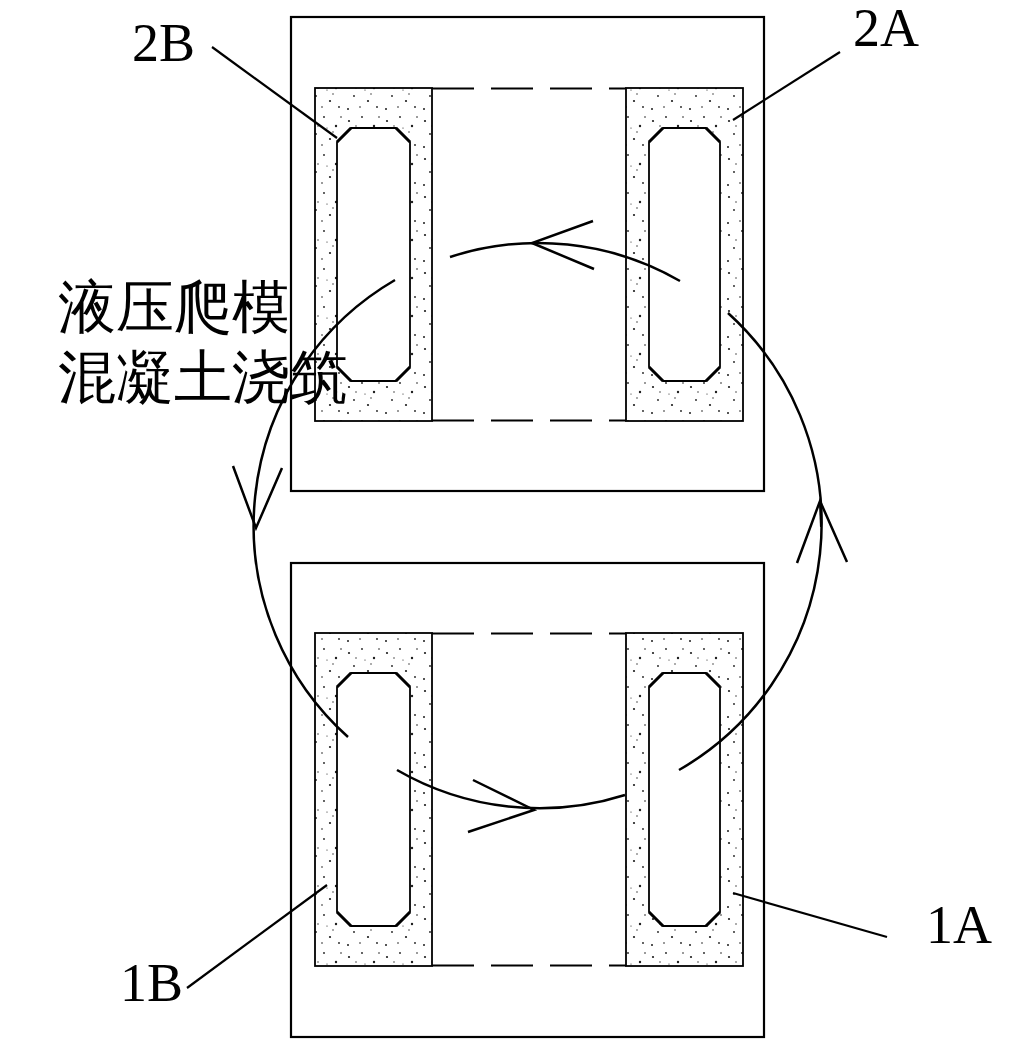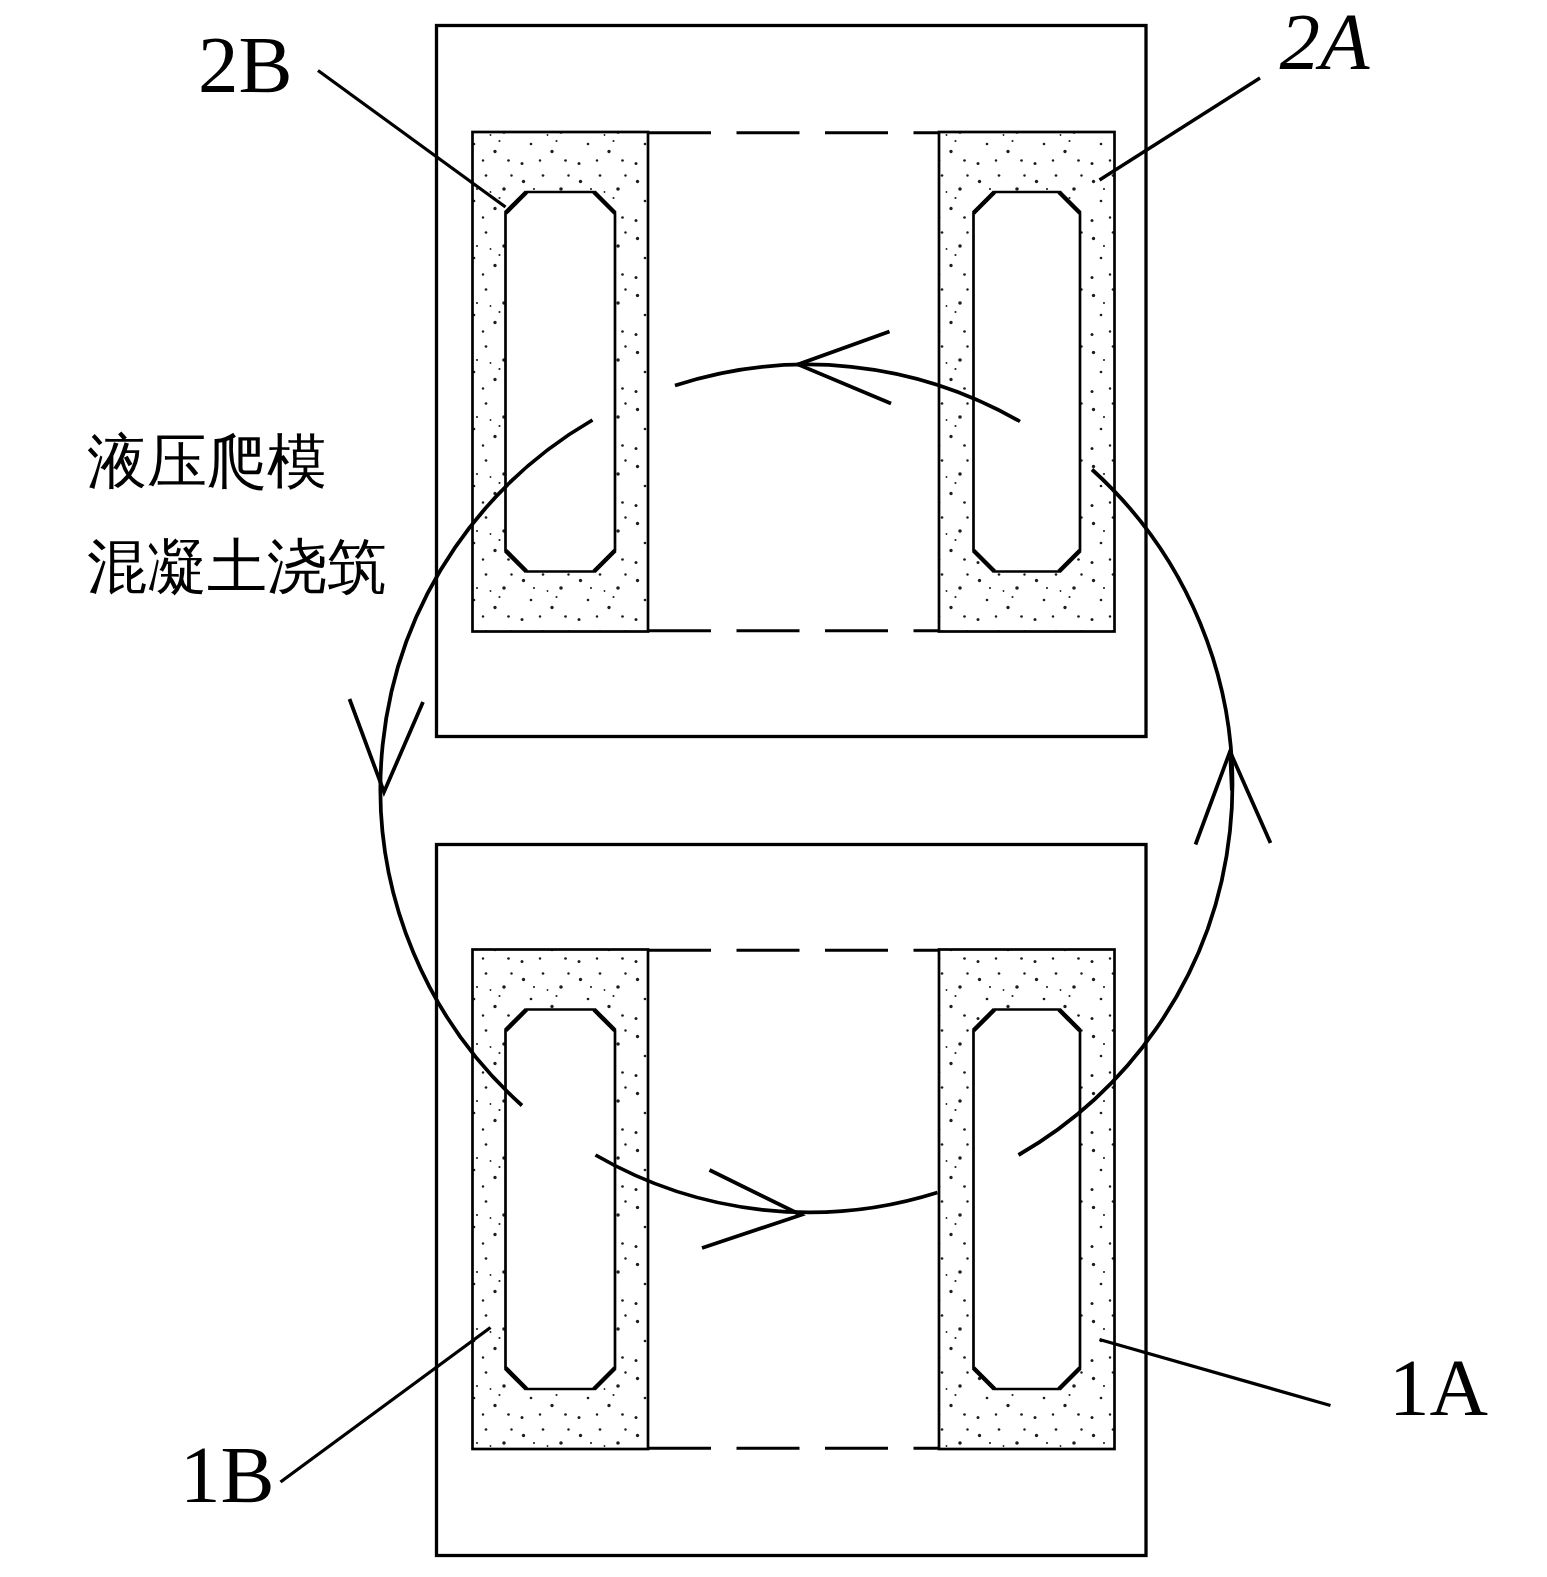--- a/index.html
+++ b/index.html
@@ -17,21 +17,21 @@
     margin-left: 40px;
   }
   #linework {
     position: absolute;
     left: 0;
     top: 0;
   }
   .cjk-label {
     position: absolute;
     color: #000000;
-    font-size: 40px;
+    font-size: 58px;
     line-height: 60px;
     letter-spacing: 0px;
     white-space: nowrap;
     font-family: "Liberation Serif", "DejaVu Serif", serif;
   }
   .part-label {
     position: absolute;
     color: #000000;
     font-size: 54px;
     line-height: 54px;
@@ -134,21 +134,21 @@
     <g stroke="#000000" fill="none" stroke-width="2.2">
       <path d="M 172,47 L 297,138"></path>
       <path d="M 800,52 L 693,120"></path>
       <path d="M 147,988 L 287,885"></path>
       <path d="M 847,937 L 693,893"></path>
     </g>
   </svg>
 
   <div class="part-label" style="left:92px; top:16px;">2B</div>
 
-  <div class="part-label" style="left:813px; top:1px;font-style:italic;">2A</div>
+  <div class="part-label" style="left:813px; top:1px;">2A</div>
 
   <div class="cjk-label" style="left:18px; top:278px;">液压爬模</div>
   <div class="cjk-label" style="left:18px; top:348px;">混凝土浇筑</div>
 
 
 
 
   <div class="part-label" style="left:80px; top:956px;">1B</div>
 
   <div class="part-label" style="left:886px; top:898px;">1A</div>

